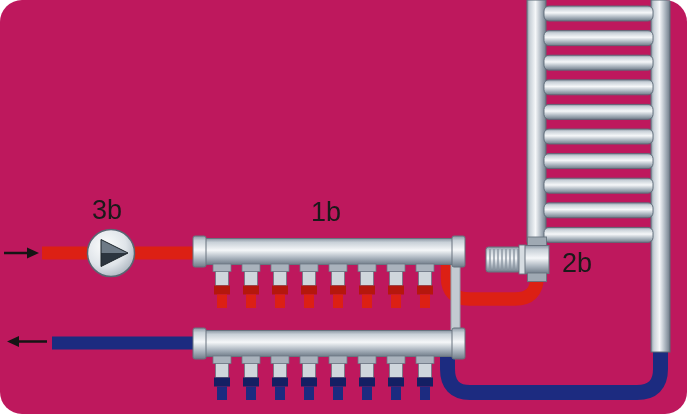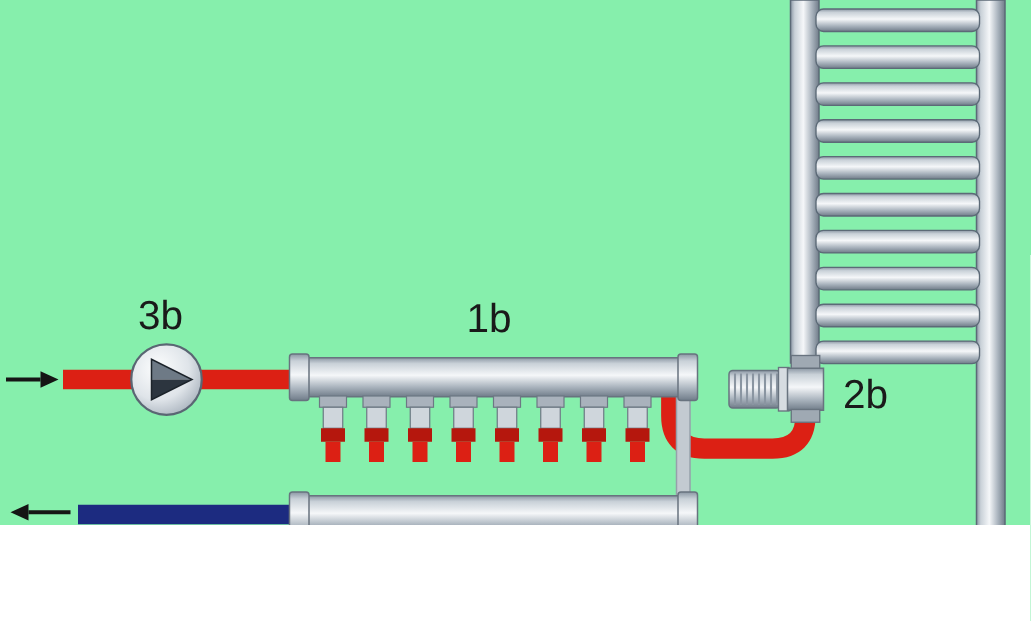--- a/index.html
+++ b/index.html
@@ -1,22 +1,23 @@
 <!DOCTYPE html>
 <html><head>
 <meta charset="utf-8">
 <style>
   html, body { margin: 0; padding: 0; background: #ffffff; }
   .canvas {
     position: relative;
     width: 687px;
-    height: 350px;
-    background: #86efac;
+    height: 414px;
+    background: #be185d;
     overflow: hidden;
     font-family: "Liberation Sans", sans-serif;
+    border-radius: 22px;
   }
   svg { display: block; }
   text.dlabel {
     font-family: "Liberation Sans", sans-serif;
     font-size: 27px;
     fill: #1a1a1a;
   }
 </style>
 </head>
 <body>

